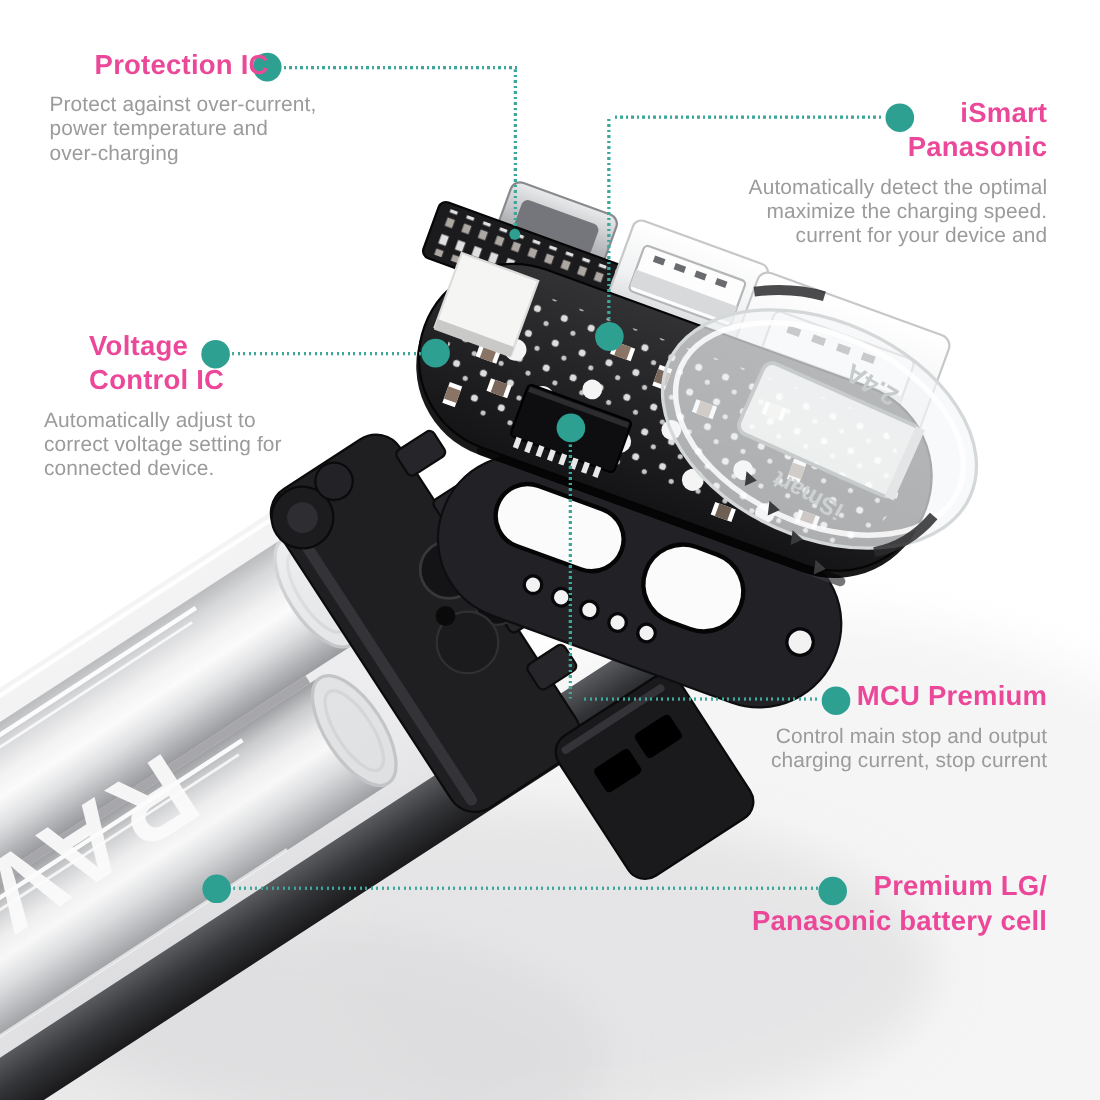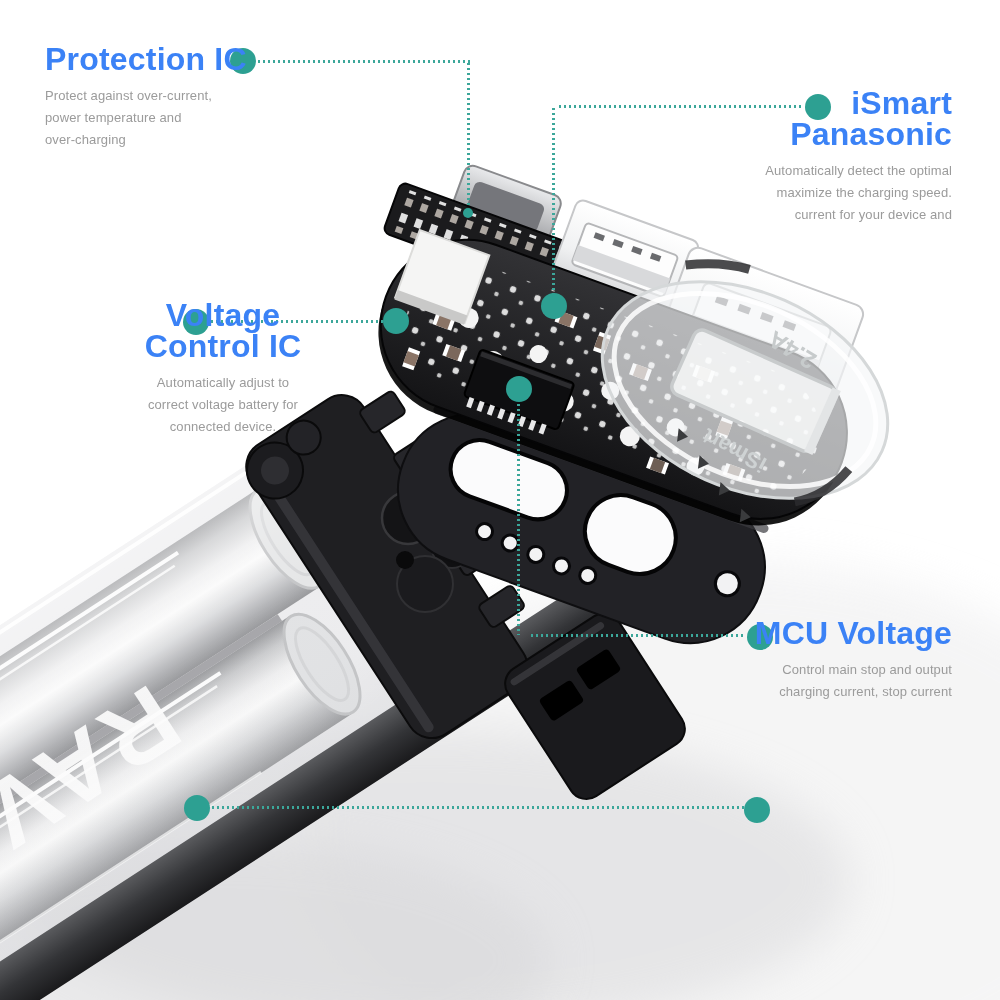--- a/index.html
+++ b/index.html
@@ -6,24 +6,24 @@
   body{
     width:1000px;height:1000px;position:relative;overflow:hidden;
     background:#ffffff;
     font-family:"Liberation Sans", sans-serif;
   }
   .figure{position:absolute;inset:0;}
   svg.render{position:absolute;left:0;top:0;z-index:1;}
   .anno{position:absolute;inset:0;z-index:3;}
   .callout{position:absolute;z-index:4;}
   .callout .title{
-    color:#3b82f6;font-size:32px;font-weight:700;line-height:31px;letter-spacing:.2px;
+    color:#ec4899;font-size:25px;font-weight:700;line-height:31px;letter-spacing:.2px;margin-left:41px;
   }
   .callout .desc{
-    color:#9b9b9b;font-size:13px;line-height:22px;margin-top:10px;letter-spacing:.1px;
+    color:#9b9b9b;font-size:19px;line-height:22px;margin-top:10px;letter-spacing:.1px;
   }
   .align-right{text-align:right;}
   .dot{
     position:absolute;width:26px;height:26px;border-radius:50%;
     background:#2da violet;
   }
   .dot, .dot-sm{background:#2da092;position:absolute;border-radius:50%;}
   .dot{width:26px;height:26px;}
   .dot-sm{width:10px;height:10px;}
   .hline{
@@ -331,34 +331,40 @@
       <div>iSmart</div>
       <div>Panasonic</div>
     </div>
     <div class="desc">
       <div>Automatically detect the optimal</div>
       <div>maximize the charging speed.</div>
       <div>current for your device and</div>
     </div>
   </div>
 
-  <div class="callout" style="left:58px;top:300px;width:330px;text-align:center;">
+  <div class="callout" style="left:40px;top:300px;width:330px;">
     <div class="title">
       <div>Voltage</div>
       <div>Control IC</div>
     </div>
     <div class="desc">
       <div>Automatically adjust to</div>
-      <div>correct voltage battery for</div>
+      <div>correct voltage setting for</div>
       <div>connected device.</div>
     </div>
   </div>
 
   <div class="callout align-right" style="right:48px;top:618px;width:340px;">
-    <div class="title">MCU Voltage</div>
+    <div class="title">MCU Premium</div>
     <div class="desc">
       <div>Control main stop and output</div>
       <div>charging current, stop current</div>
     </div>
   </div>
 
+  <div class="callout align-right" style="right:48px;top:791px;width:360px;">
+    <div class="title">
+      <div>Premium LG/</div>
+      <div>Panasonic battery cell</div>
+    </div>
+  </div>
 
 </div>
 
 </body></html>

